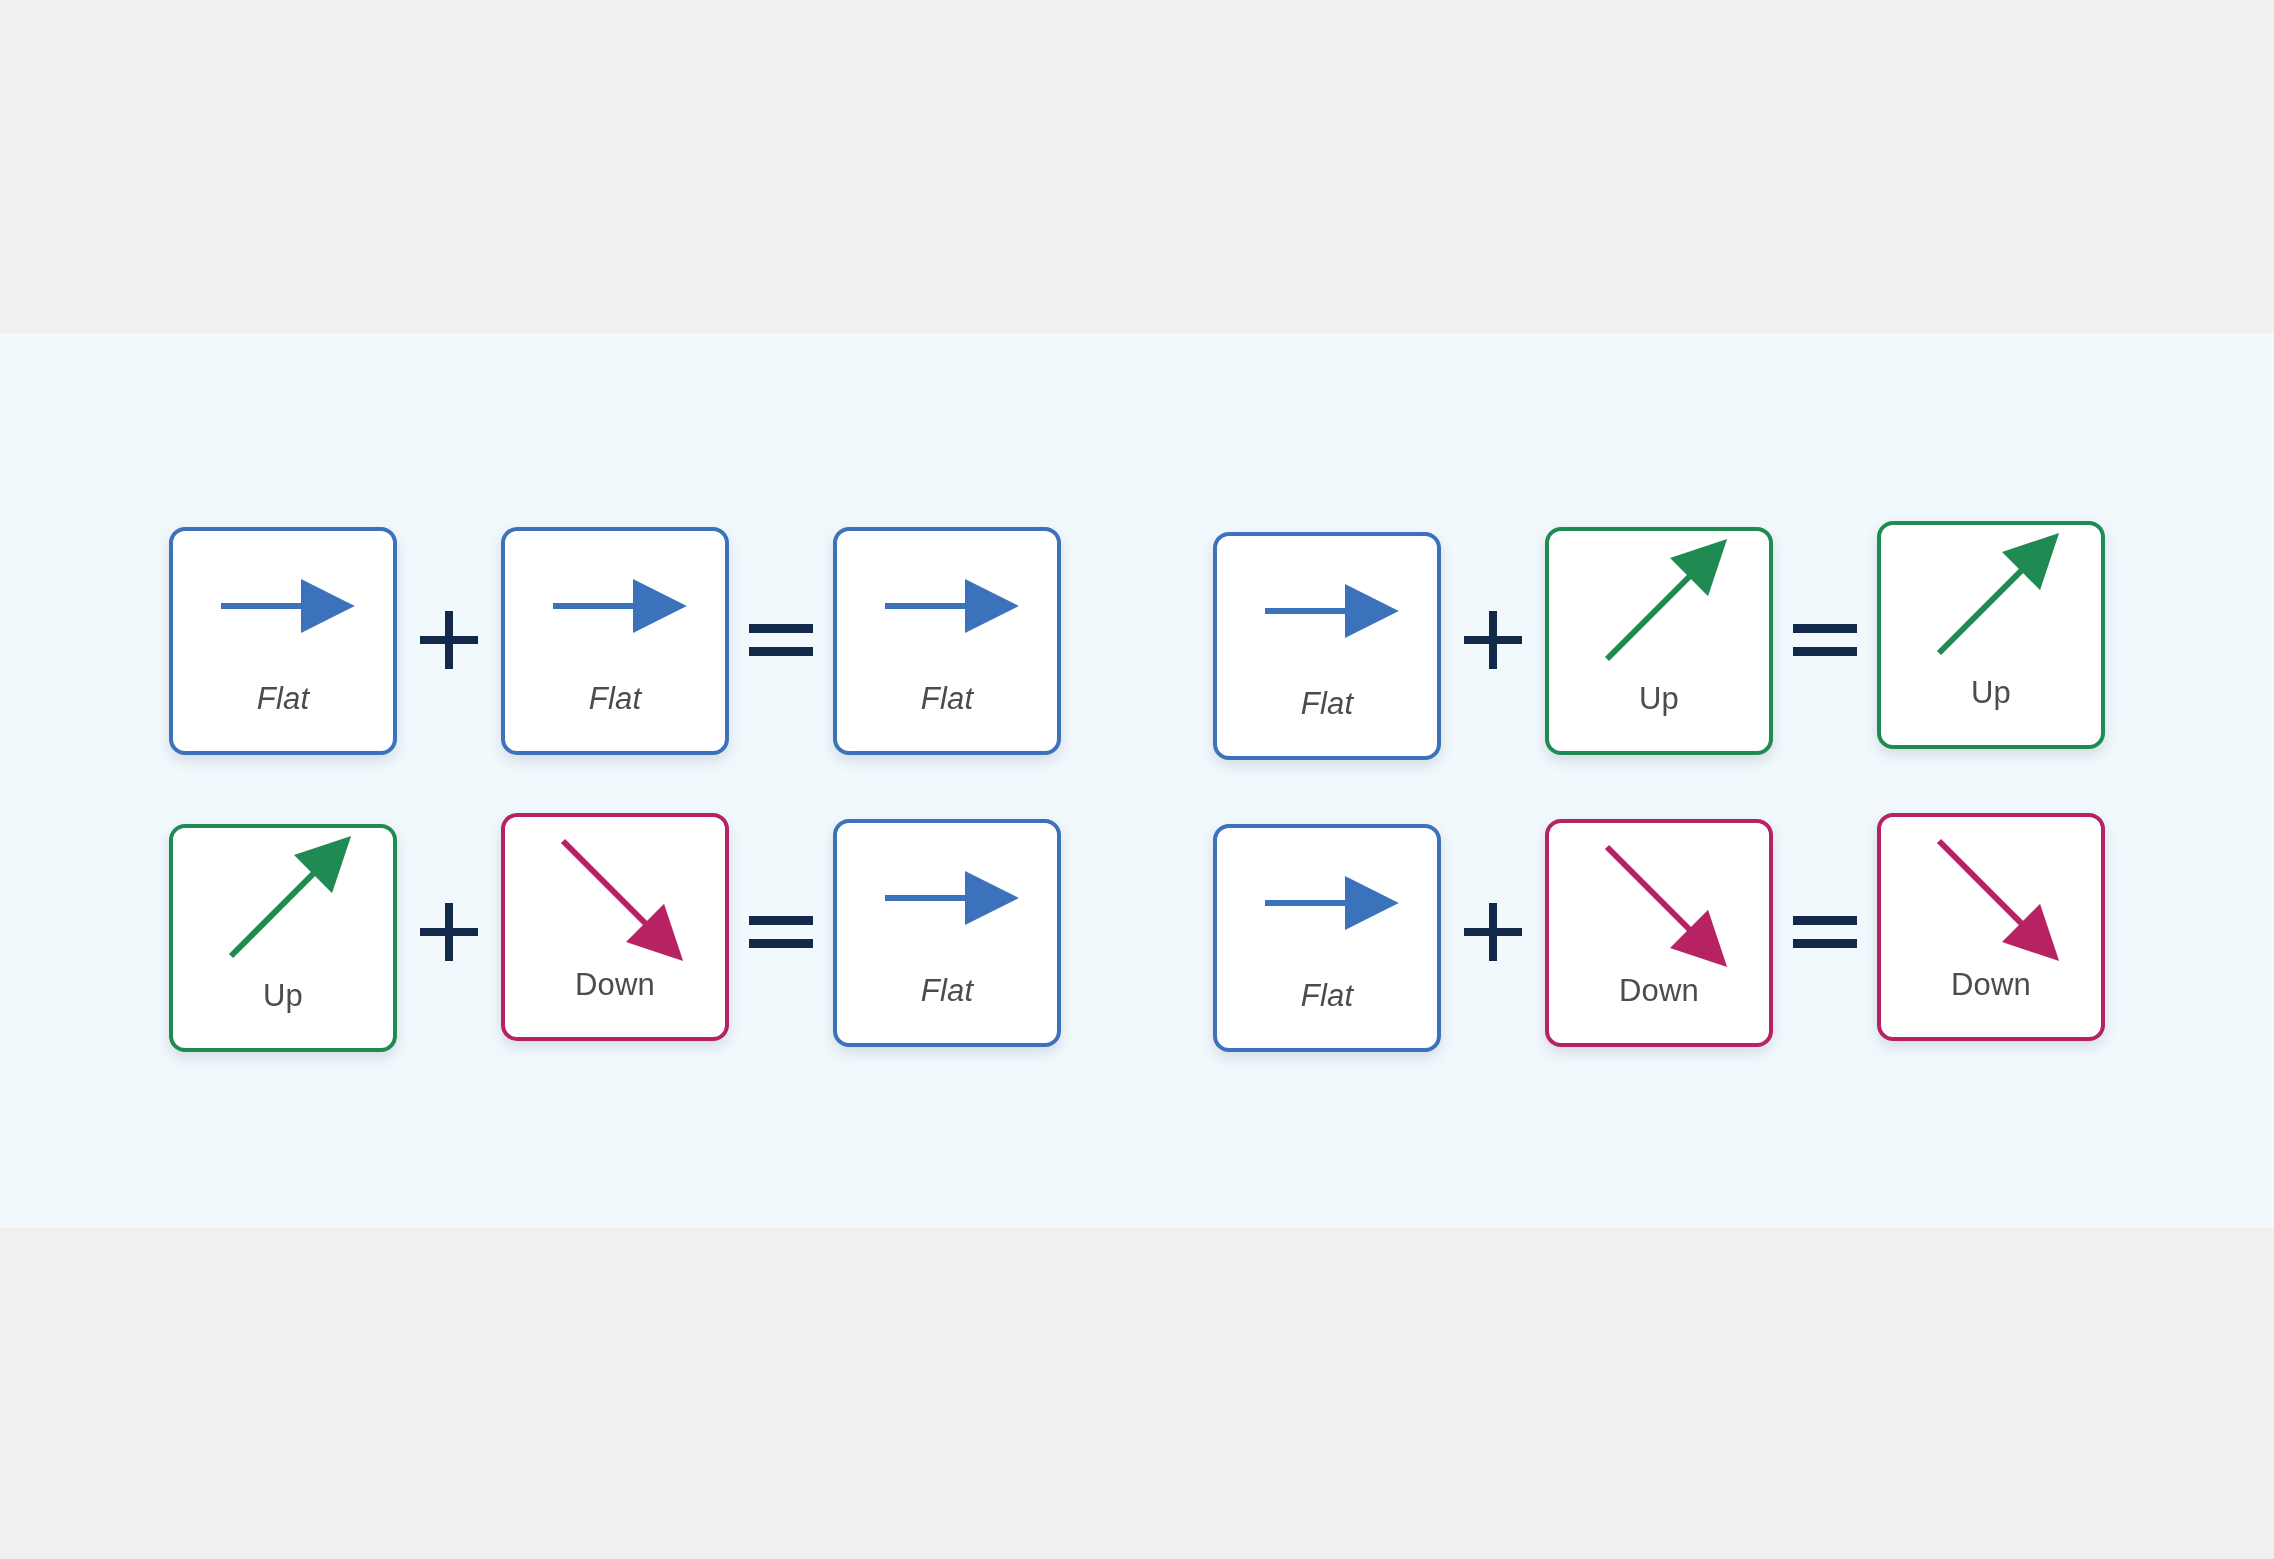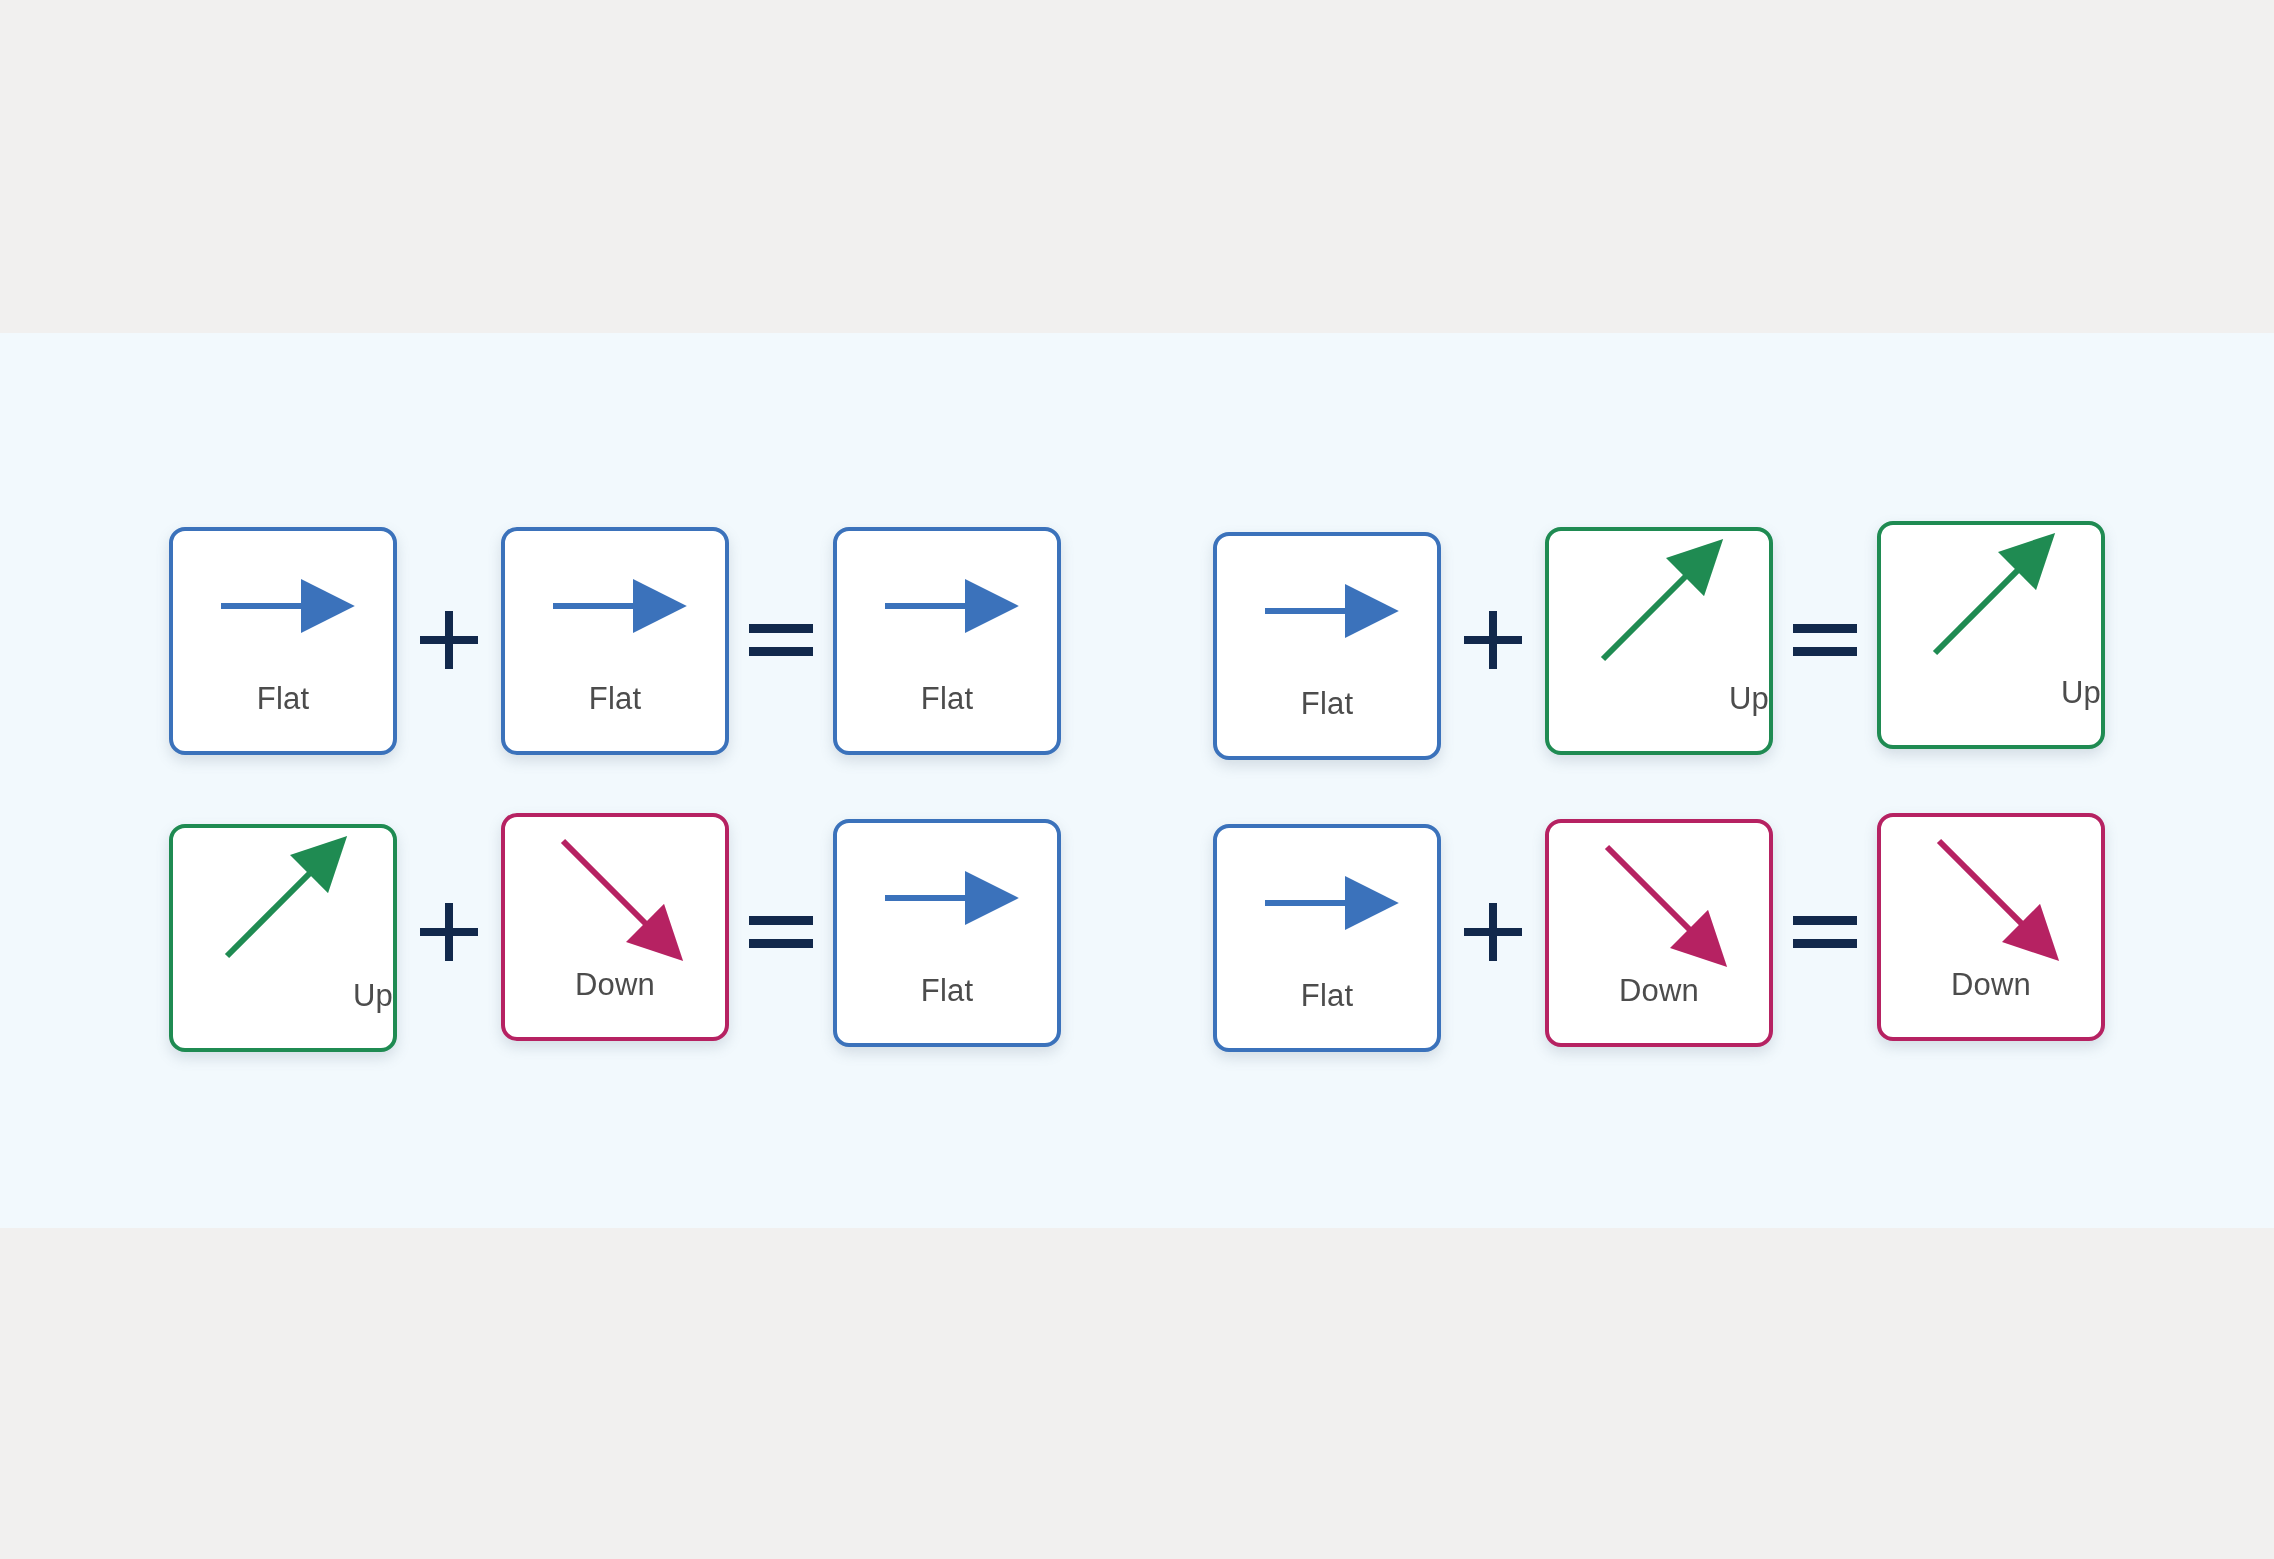--- a/index.html
+++ b/index.html
@@ -66,22 +66,22 @@
     background: #ffffff;
     border-radius: 16px;
     border: 4px solid #3b72bb;
     box-sizing: border-box;
     box-shadow: 0 6px 14px rgba(90,110,130,0.20);
     display: flex;
     flex-direction: column;
     align-items: center;
     justify-content: flex-start;
   }
-  .card.blue   { border-color: #3b72bb; }
-  .card.green  { border-color: #1f8b52; align-items: flex-end; }
+  .card.blue   { border-color: #3b72bb; font-style: italic; }
+  .card.green  { border-color: #1f8b52; }
   .card.pink   { border-color: #b62262; }
 
   .card .glyph {
     width: 228px;
     height: 150px;
     display: block;
   }
 
   .card .label {
     font-size: 31px;

